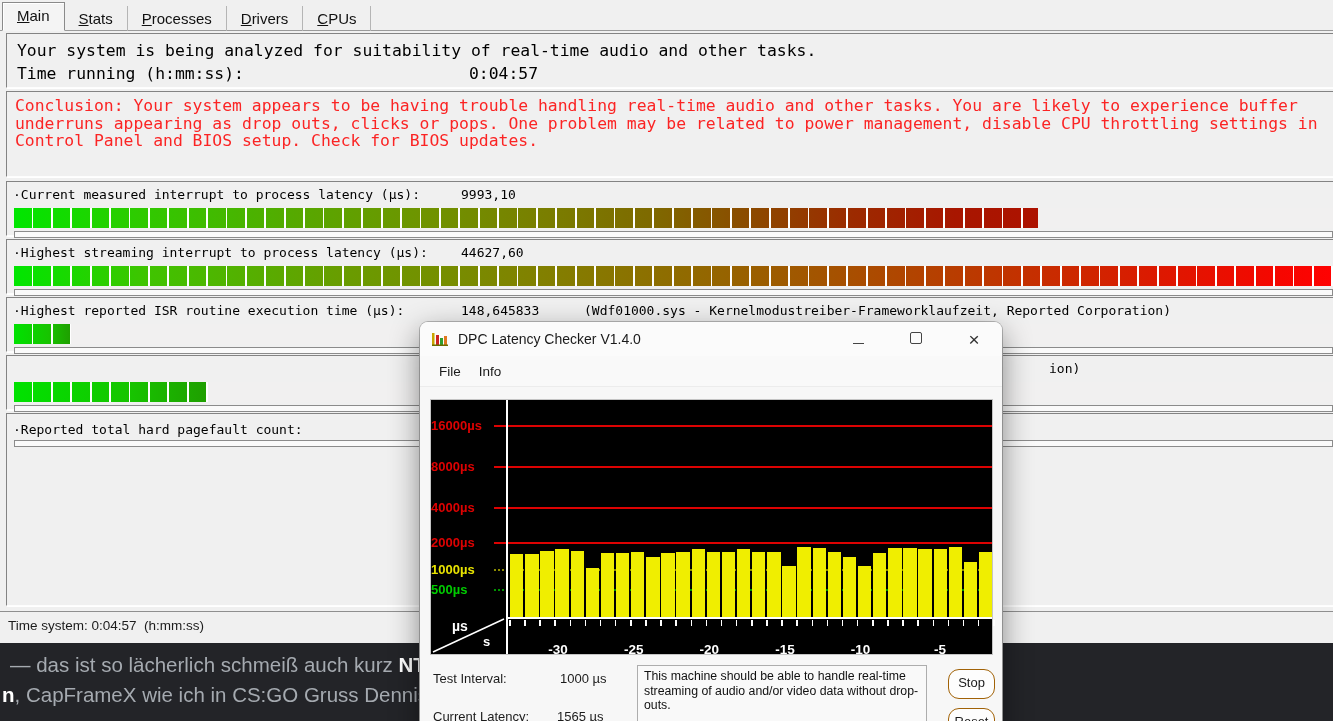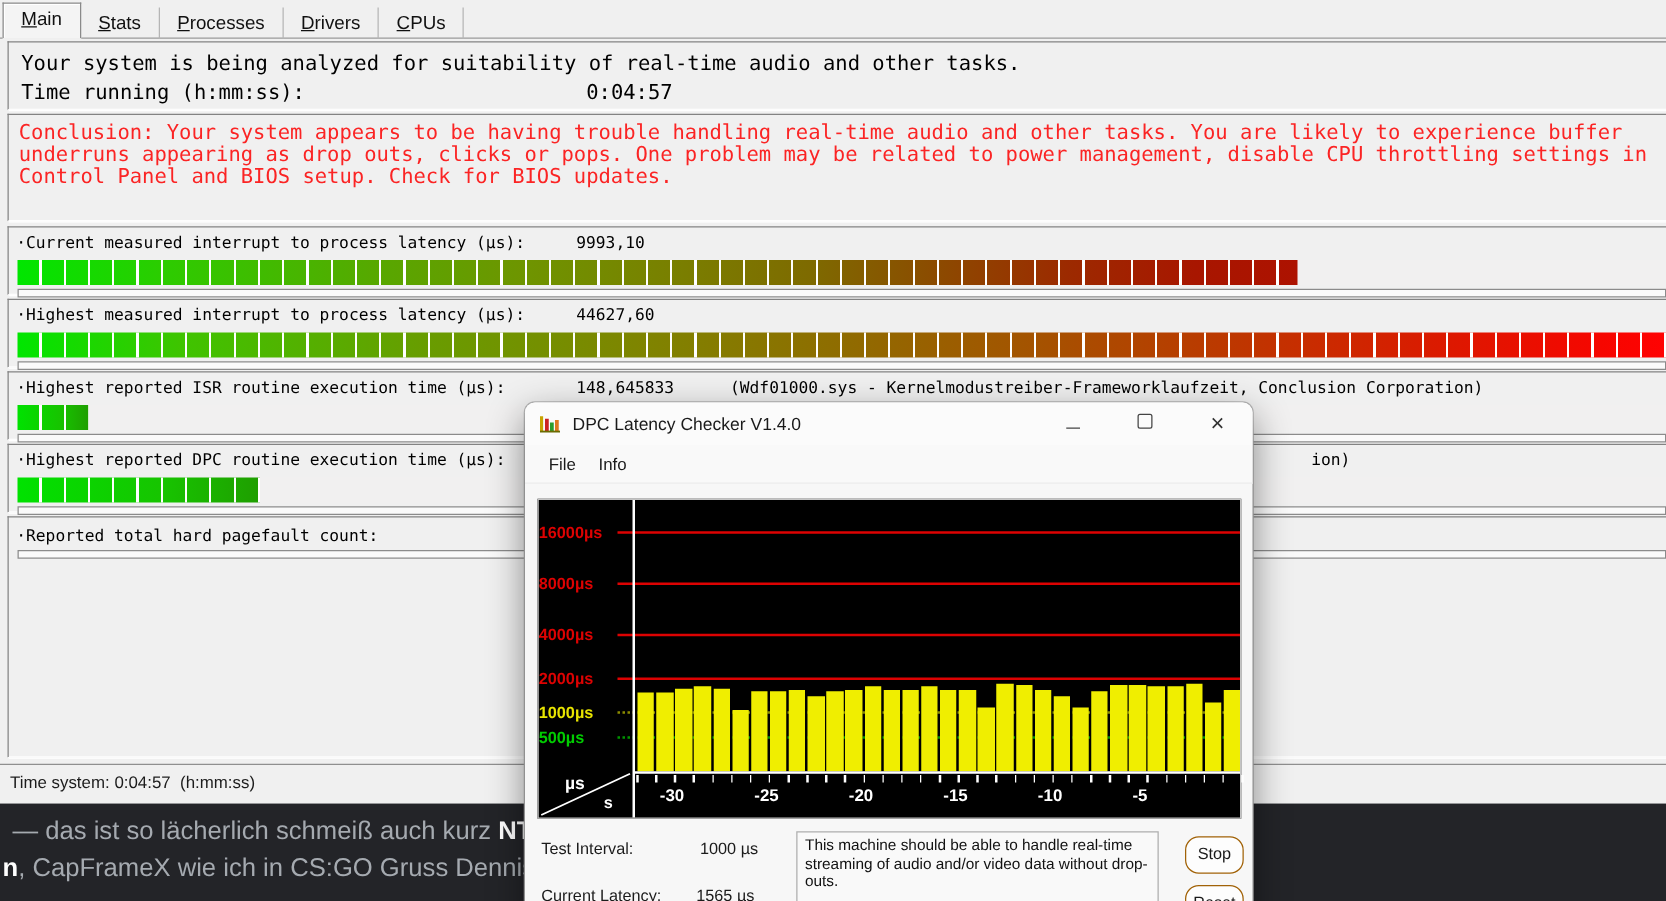--- a/index.html
+++ b/index.html
@@ -72,21 +72,21 @@
   .plot{position:absolute;left:77px;top:0;width:484px;height:217px;}
   .gridline{position:absolute;left:-14px;right:0;height:0;z-index:1;}
   .gridline.solid{border-top:2px solid #dd0202;}
   .gridline.dotted-green{border-top:2px dotted #009400;}
   .gridline.dotted-yellow{border-top:2px dotted #8a8a00;}
   .bar{position:absolute;background:#f0ee00;z-index:2;}
   .vaxis-line{position:absolute;left:75px;top:0;width:2px;height:254px;background:#fff;z-index:3;}
   .haxis-line{position:absolute;left:77px;top:217px;width:484px;height:2px;background:#fff;z-index:3;}
   .xaxis{position:absolute;left:77px;top:219px;width:484px;height:35px;}
   .xtick{position:absolute;top:1px;width:1.5px;height:6px;background:#fff;}
-  .xlabel{position:absolute;top:10px;width:40px;margin-left:-20px;text-align:left;color:#fff;
+  .xlabel{position:absolute;top:23px;width:40px;margin-left:-20px;text-align:right;color:#fff;
       font-weight:bold;font-size:13.5px;}
   .corner{position:absolute;left:0;top:217px;width:75px;height:37px;}
   .corner svg{position:absolute;left:0;top:0;}
   .corner .u1{position:absolute;left:21px;top:1px;color:#fff;font-weight:bold;font-size:14px;}
   .corner .u2{position:absolute;left:52px;top:17px;color:#fff;font-weight:bold;font-size:13px;}
   .dpc-bottom{position:relative;height:110px;}
   .dpc-lab{position:absolute;font-size:13px;color:#1b1b1b;}
   .dpc-msg{position:absolute;left:217px;top:10px;width:290px;height:90px;border:1px solid #adadad;
       background:#f9f9f9;box-sizing:border-box;padding:3px 6px;font-size:12.3px;line-height:14.5px;color:#111;}
   .dpc-btn{position:absolute;left:528px;width:45px;height:28px;border:1px solid #a16207;border-radius:11px;
@@ -122,42 +122,41 @@
               <span class="meter-label">·Current measured interrupt to process latency (µs):</span>
               <span class="meter-value">9993,10</span>
             </div>
             <div class="meter-bar">
               <div class="meter-fill fill-gradient-red" style="width: 77.6%;"></div>
             </div>
             <div class="meter-mini"></div>
           </div>
           <div class="gbox meter-box">
             <div class="meter-row mono">
-              <span class="meter-label">·Highest measured interrupt to process latency (µs):</span>
+              <span class="meter-label">·Highest streaming interrupt to process latency (µs):</span>
               <span class="meter-value">44627,60</span>
             </div>
             <div class="meter-bar">
               <div class="meter-fill fill-gradient-red-full" style="width: 100%;"></div>
             </div>
             <div class="meter-mini"></div>
           </div>
           <div class="gbox meter-box">
             <div class="meter-row mono">
               <span class="meter-label">·Highest reported ISR routine execution time (µs):</span>
               <span class="meter-value">148,645833</span>
-              <span class="meter-extra" style="left: 577px;">(Wdf01000.sys - Kernelmodustreiber-Frameworklaufzeit, Conclusion Corporation)</span>
+              <span class="meter-extra" style="left: 577px;">(Wdf01000.sys - Kernelmodustreiber-Frameworklaufzeit, Reported Corporation)</span>
             </div>
             <div class="meter-bar">
               <div class="meter-fill fill-green" style="width: 4.3%;"></div>
             </div>
             <div class="meter-mini"></div>
           </div>
           <div class="gbox meter-box">
             <div class="meter-row mono">
-              <span class="meter-label">·Highest reported DPC routine execution time (µs):</span>
               <span class="meter-extra" style="left: 1042px;">ion)</span>
             </div>
             <div class="meter-bar">
               <div class="meter-fill fill-green" style="width: 14.7%;"></div>
             </div>
             <div class="meter-mini"></div>
           </div>
         </div>
       <div class="gbox pagefault-box">
         <div class="mono pf-label">·Reported total hard pagefault count:</div>

